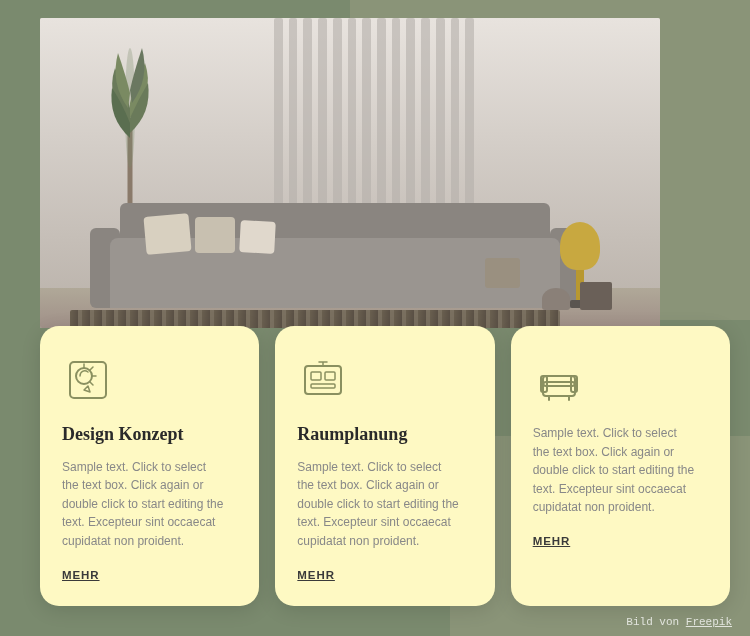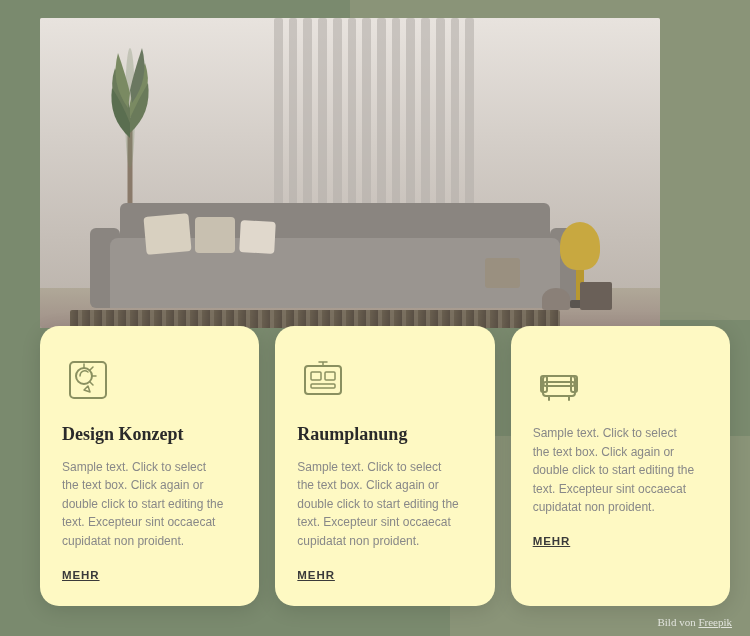--- a/index.html
+++ b/index.html
@@ -254,21 +254,21 @@
     }
 
     
     .freepik-credit {
       position: absolute;
       bottom: 8px;
       right: 18px;
       font-size: 11px;
       color: rgba(255,255,255,0.75);
       z-index: 10;
-      font-family: Liberation Serif, serif;
+      font-family: Liberation Mono, monospace;
     }
   </style>
 </head>
 <body>
 
 <div class="page-wrapper">
 
   <div class="bg-olive-top-right"></div>
   <div class="bg-olive-bottom-left"></div>
   <div class="bg-sage-bottom-right"></div>

